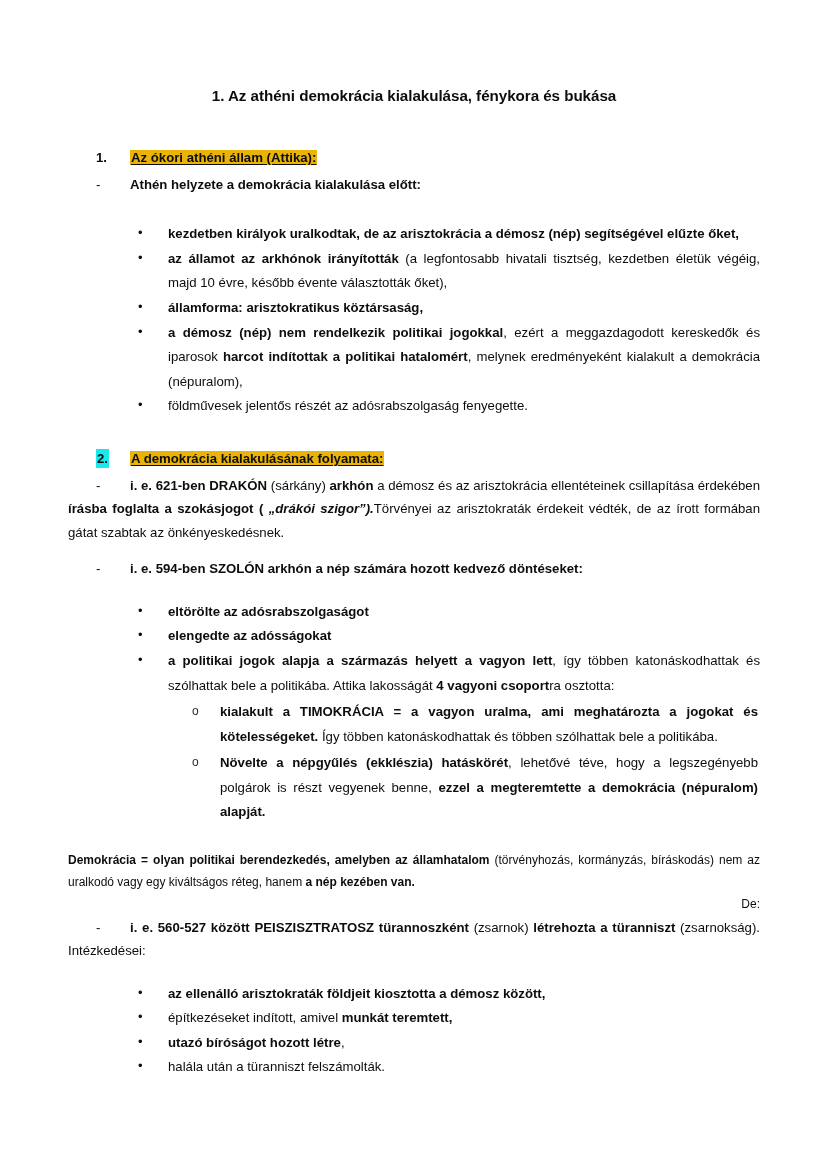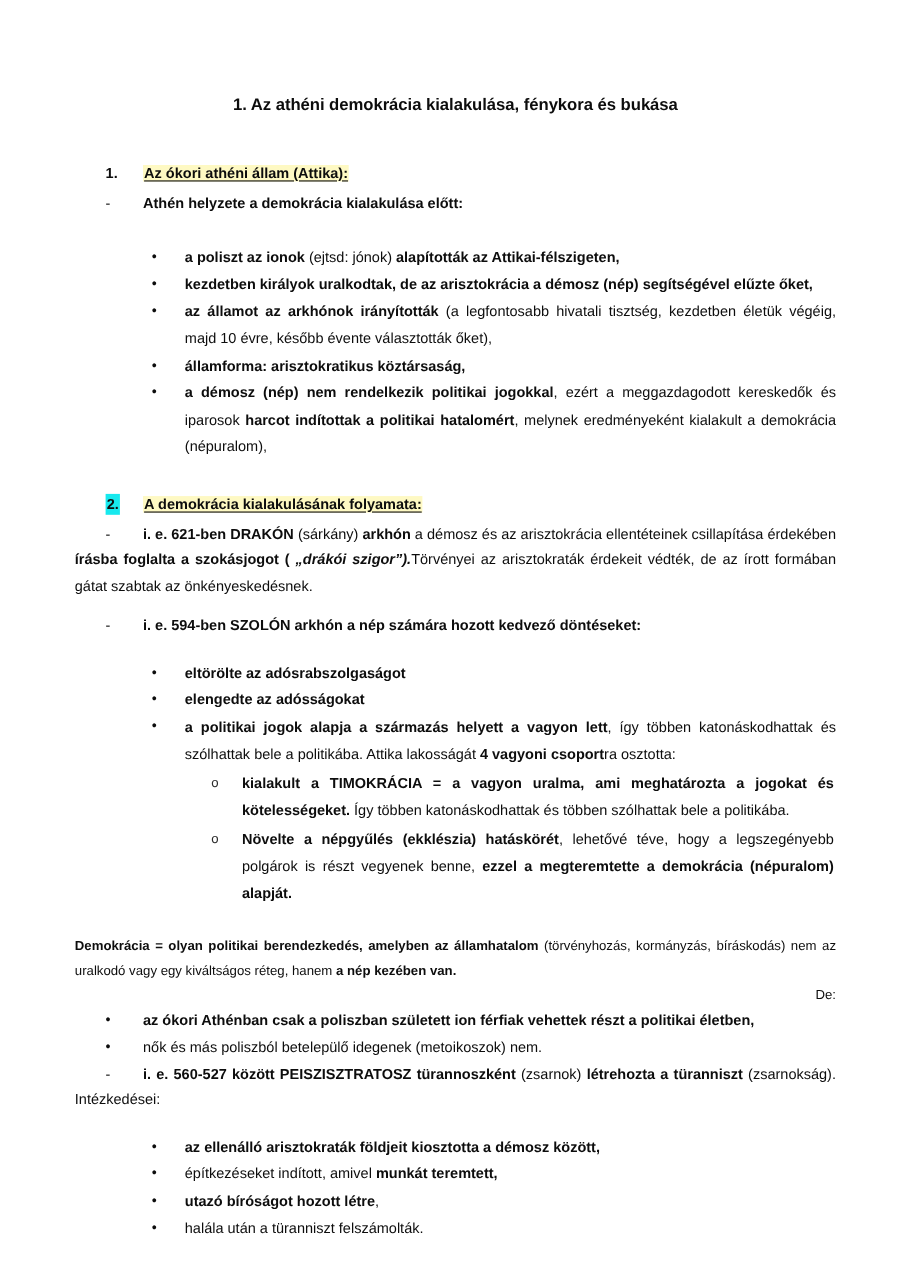--- a/index.html
+++ b/index.html
@@ -34,21 +34,21 @@
   }
 
   
   .b { font-weight: bold; }
   .bi { font-weight: bold; font-style: italic; margin-top: 48px; }
   .hl {
     background: #17e9ee;
     padding: 0 1px;
   }
   .hl-u {
-    background: #fef9c3;
+    background: #eab308;
     text-decoration: underline;
     text-underline-offset: 2px;
     padding: 0 1px;
   }
 
   
   .num-head {
     display: block;
     position: relative;
     font-size: 13.2px;
@@ -161,33 +161,33 @@
 
   <div class="dash-item">
     <span class="dash">-</span>
     <span class="dtext b">Athén helyzete a demokrácia kialakulása előtt:</span>
   </div>
 
   <div class="sp-m"></div>
 
   <ul class="b1">
     <li>
-      <span class="b">a poliszt az ionok</span><span> (ejtsd: jónok) </span><span class="b">alapították az Attikai-félszigeten,</span>
-    </li>
-    <li>
       <span class="b">kezdetben királyok uralkodtak, de az arisztokrácia a démosz (nép) segítségével elűzte őket,</span>
     </li>
     <li>
       <span class="b">az államot az arkhónok irányították</span><span> (a legfontosabb hivatali tisztség, kezdetben életük végéig, majd 10 évre, később évente választották őket),</span>
     </li>
     <li>
       <span class="b">államforma: arisztokratikus köztársaság,</span>
     </li>
     <li>
       <span class="b">a démosz (nép) nem rendelkezik politikai jogokkal</span><span>, ezért a meggazdagodott kereskedők és iparosok </span><span class="b">harcot indítottak a politikai hatalomért</span><span>, melynek eredményeként kialakult a demokrácia (népuralom),</span>
+    </li>
+    <li>
+      <span>földművesek jelentős részét az adósrabszolgaság fenyegette.</span>
     </li>
   </ul>
 
   <div class="sp-l"></div>
 
   <div class="num-head">
     <span class="num hl">2.</span>
     <span class="hl-u">A demokrácia kialakulásának folyamata:</span>
   </div>
 
@@ -225,28 +225,20 @@
       <span class="b">Növelte a népgyűlés (ekklészia) hatáskörét</span><span>, lehetővé téve, hogy a legszegényebb polgárok is részt vegyenek benne, </span><span class="b">ezzel a megteremtette a demokrácia (népuralom) alapját.</span>
     </li>
   </ul>
 
   <div class="sp-m"></div>
 
   <p class="para"><span class="b">Demokrácia = olyan politikai berendezkedés, amelyben az államhatalom</span><span> (törvényhozás, kormányzás, bíráskodás) nem az uralkodó vagy egy kiváltságos réteg, hanem </span><span class="b">a nép kezében van.</span></p>
 
   <p class="para de">De:</p>
 
-  <ul class="b1 shallow">
-    <li>
-      <span class="b">az ókori Athénban csak a poliszban született ion férfiak vehettek részt a politikai életben,</span>
-    </li>
-    <li>
-      <span>nők és más poliszból betelepülő idegenek (metoikoszok) nem.</span>
-    </li>
-  </ul>
 
   <div class="dash-item">
     <span class="dash">-</span>
     <span class="dtext"><span class="b">i. e. 560-527 között PEISZISZTRATOSZ türannoszként</span><span> (zsarnok) </span><span class="b">létrehozta a türanniszt</span><span> (zsarnokság). Intézkedései:</span></span>
   </div>
 
   <div class="sp-s"></div>
 
   <ul class="b1">
     <li>

